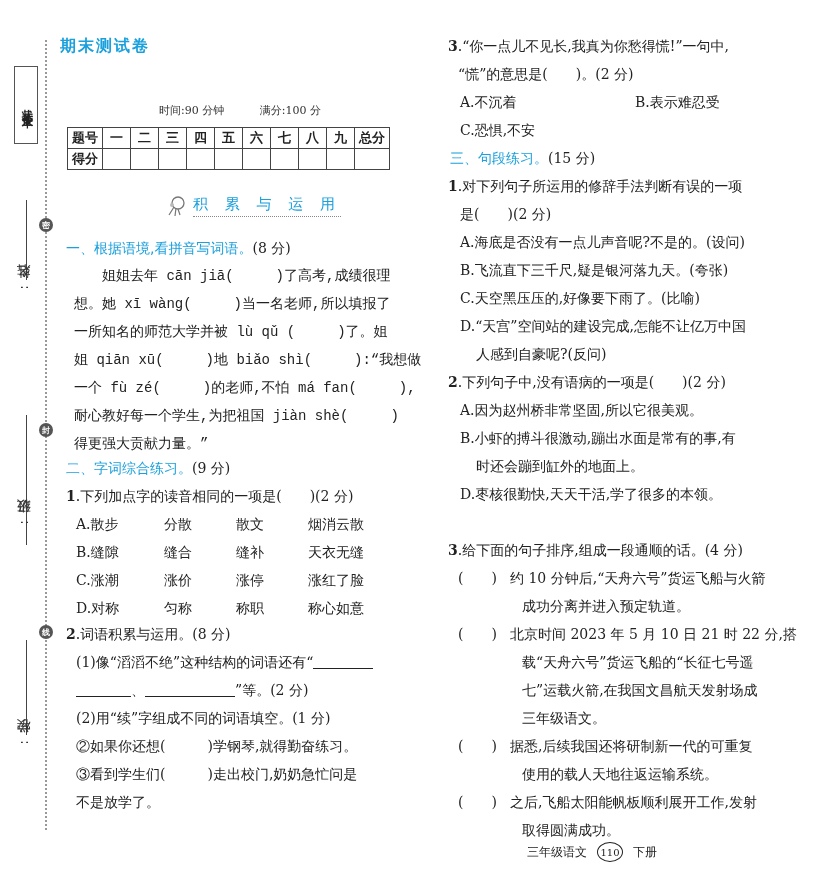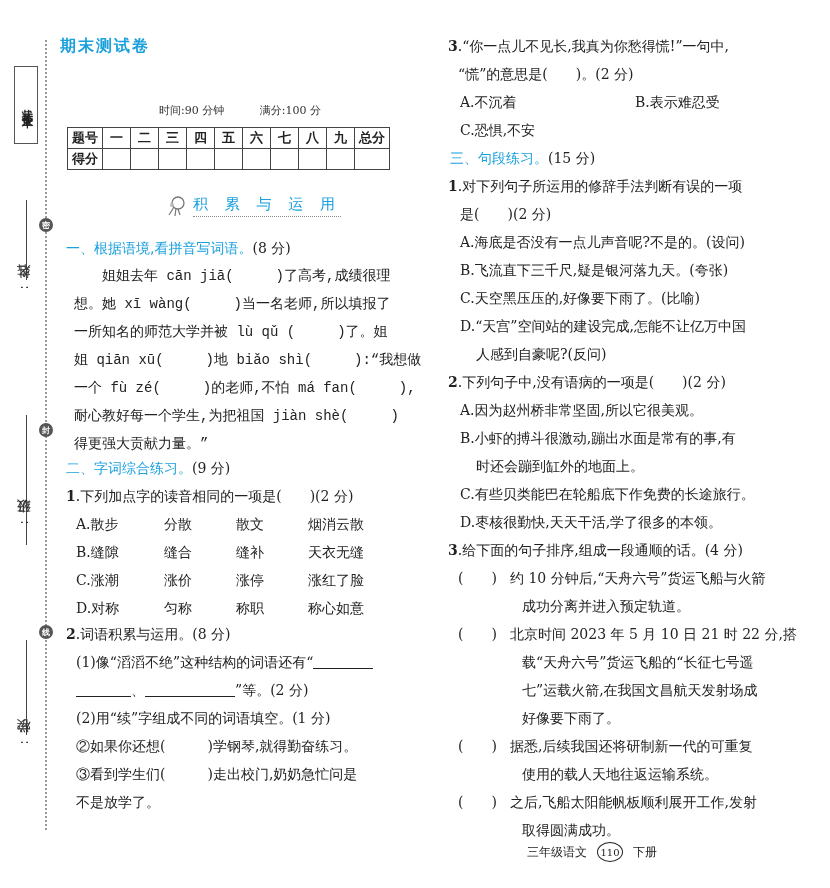--- a/index.html
+++ b/index.html
@@ -192,41 +192,40 @@
   <div class="line" style="margin-left:12px">C.天空黑压压的,好像要下雨了。(比喻)</div>
   <div class="line" style="margin-left:12px">D.“天宫”空间站的建设完成,怎能不让亿万中国</div>
   <div class="line" style="margin-left:28px">人感到自豪呢?(反问)</div>
 </div>
 
 <div class="abs" style="left:448px;top:368px">
   <div class="line"><span class="num">2</span><span>.下列句子中,没有语病的一项是(　　)(2 分)</span></div>
   <div class="line" style="margin-left:12px">A.因为赵州桥非常坚固,所以它很美观。</div>
   <div class="line" style="margin-left:12px">B.小虾的搏斗很激动,蹦出水面是常有的事,有</div>
   <div class="line" style="margin-left:28px">时还会蹦到缸外的地面上。</div>
-  <div class="line" style="margin-left:12px">C.有些贝类能巴在轮船底下作免费的长途旅行。</div>
   <div class="line" style="margin-left:12px">D.枣核很勤快,天天干活,学了很多的本领。</div>
 </div>
 
 <div class="abs" style="left:448px;top:536px">
   <div class="line"><span class="num">3</span><span>.给下面的句子排序,组成一段通顺的话。(4 分)</span></div>
 
   <div style="display:flex">
     <span class="line" style="width:52px;margin-left:10px">(　　)</span>
     <div>
       <div class="line">约 10 分钟后,“天舟六号”货运飞船与火箭</div>
       <div class="line" style="margin-left:12px">成功分离并进入预定轨道。</div>
     </div>
   </div>
   <div style="display:flex">
     <span class="line" style="width:52px;margin-left:10px">(　　)</span>
     <div>
       <div class="line">北京时间 2023 年 5 月 10 日 21 时 22 分,搭</div>
       <div class="line" style="margin-left:12px">载“天舟六号”货运飞船的“长征七号遥</div>
       <div class="line" style="margin-left:12px">七”运载火箭,在我国文昌航天发射场成</div>
-      <div class="line" style="margin-left:12px">好像要下雨了。</div>
+      <div class="line" style="margin-left:12px">三年级语文。</div>
     </div>
   </div>
   <div style="display:flex">
     <span class="line" style="width:52px;margin-left:10px">(　　)</span>
     <div>
       <div class="line">据悉,后续我国还将研制新一代的可重复</div>
       <div class="line" style="margin-left:12px">使用的载人天地往返运输系统。</div>
     </div>
   </div>
   <div style="display:flex">

